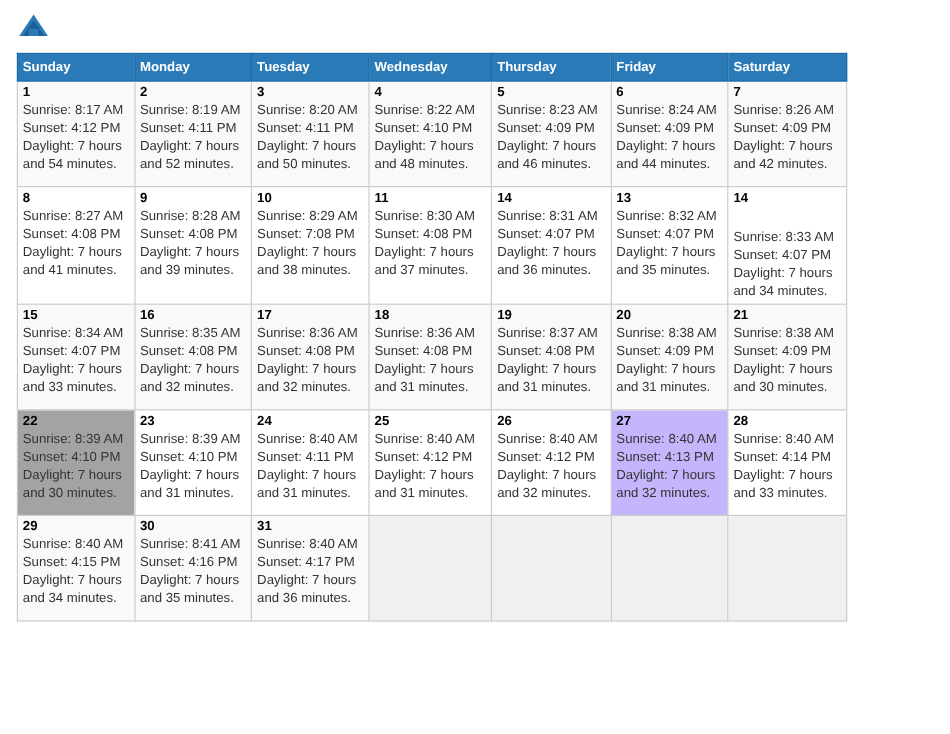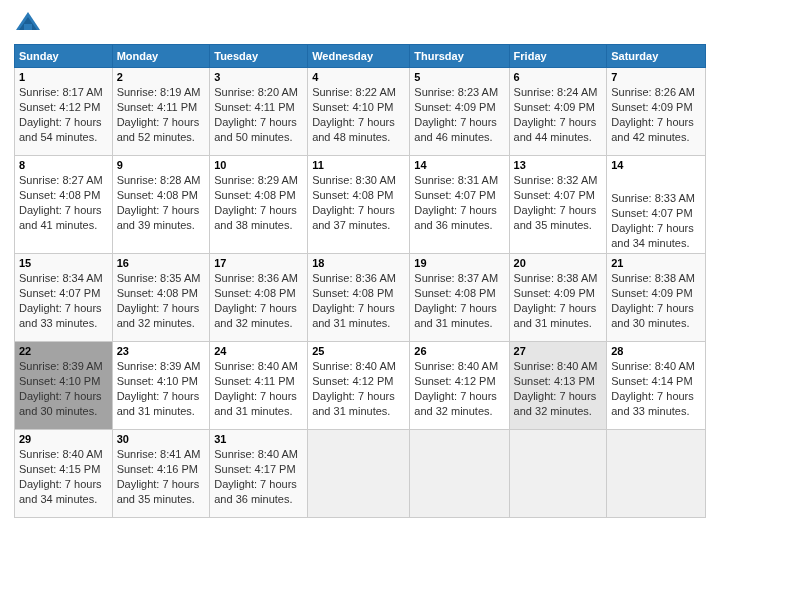--- a/index.html
+++ b/index.html
@@ -183,21 +183,21 @@
           <td style="background: rgb(255, 255, 255);">
             <span class="day-num">9</span>
             <div class="day-info" style="white-space: pre-line;">Sunrise: 8:28 AM
 Sunset: 4:08 PM
 Daylight: 7 hours
 and 39 minutes.</div>
           </td>
           <td style="background: rgb(255, 255, 255);">
             <span class="day-num">10</span>
             <div class="day-info" style="white-space: pre-line;">Sunrise: 8:29 AM
-Sunset: 4:08 PM
+Sunset: 7:08 PM
 Daylight: 7 hours
 and 38 minutes.</div>
           </td>
           <td style="background: rgb(255, 255, 255);">
             <span class="day-num">11</span>
             <div class="day-info" style="white-space: pre-line;">Sunrise: 8:30 AM
 Sunset: 4:08 PM
 Daylight: 7 hours
 and 37 minutes.</div>
           </td>
@@ -303,21 +303,21 @@
 Daylight: 7 hours
 and 31 minutes.</div>
           </td>
           <td style="background: rgb(255, 255, 255);">
             <span class="day-num">26</span>
             <div class="day-info" style="white-space: pre-line;">Sunrise: 8:40 AM
 Sunset: 4:12 PM
 Daylight: 7 hours
 and 32 minutes.</div>
           </td>
-          <td style="background: #e5e5e5;">
+          <td style="background: #c4b5fd;">
             <span class="day-num">27</span>
             <div class="day-info" style="white-space: pre-line;">Sunrise: 8:40 AM
 Sunset: 4:13 PM
 Daylight: 7 hours
 and 32 minutes.</div>
           </td>
           <td style="background: rgb(255, 255, 255);">
             <span class="day-num">28</span>
             <div class="day-info" style="white-space: pre-line;">Sunrise: 8:40 AM
 Sunset: 4:14 PM

